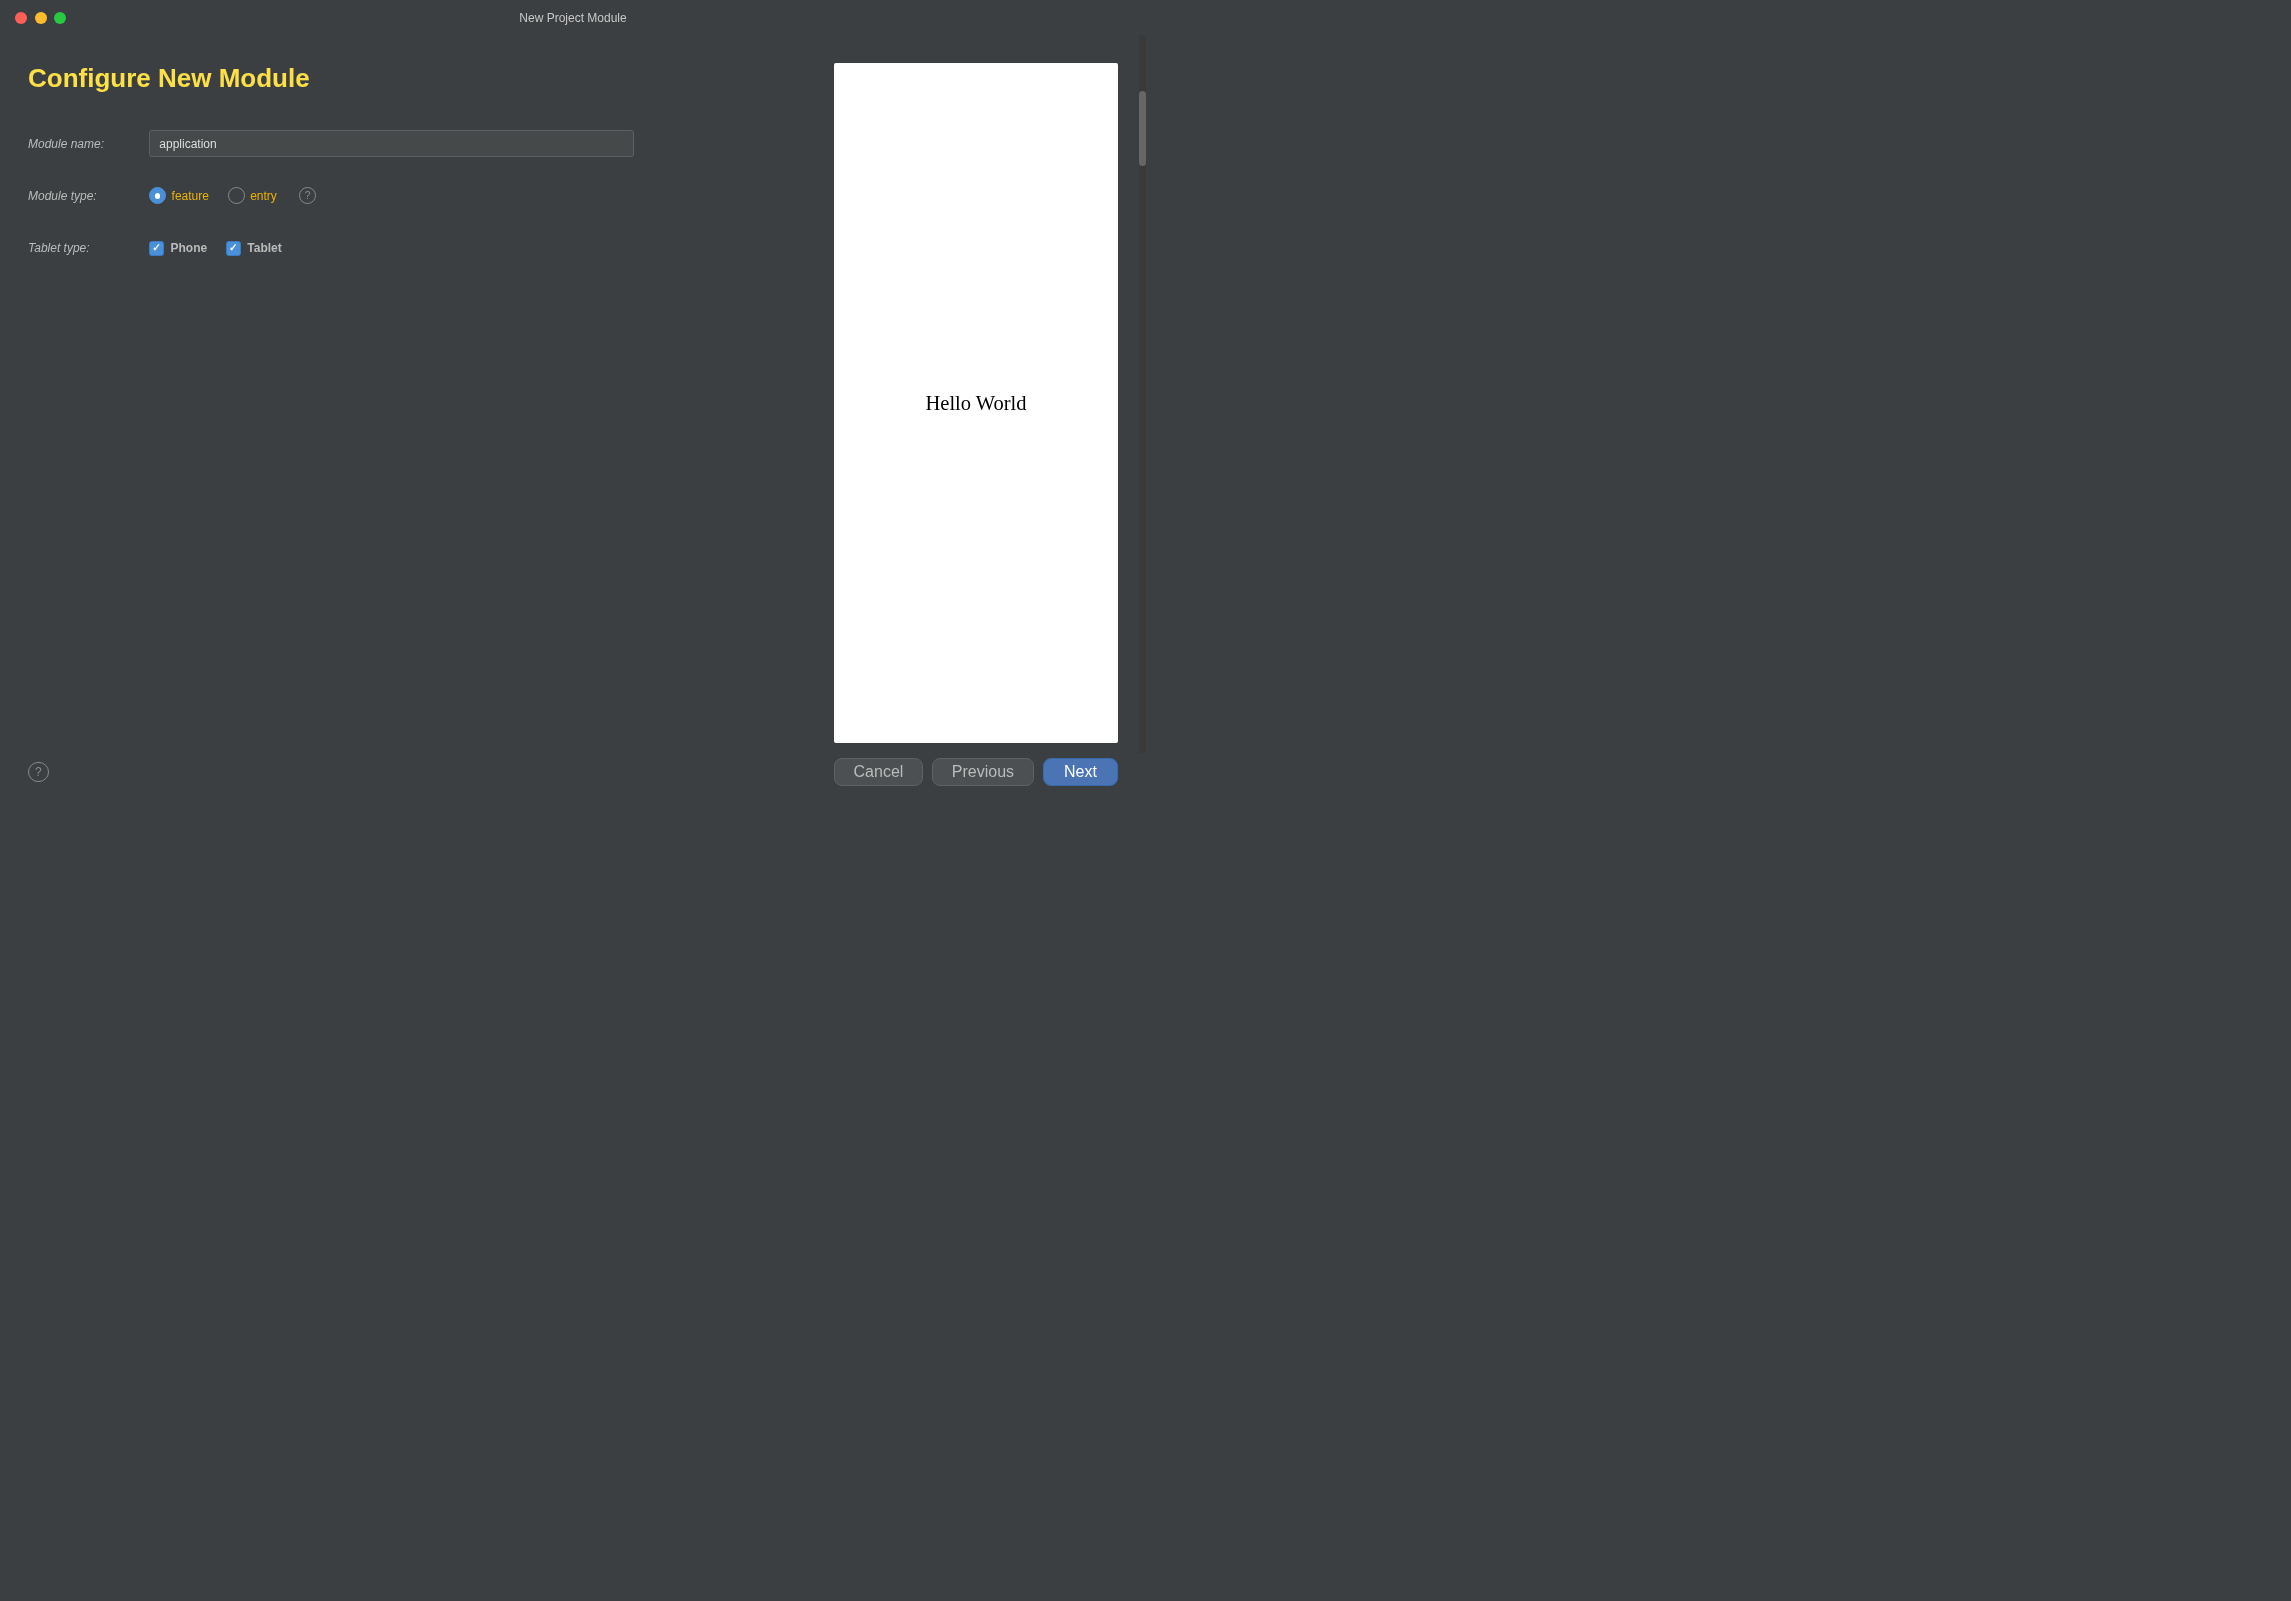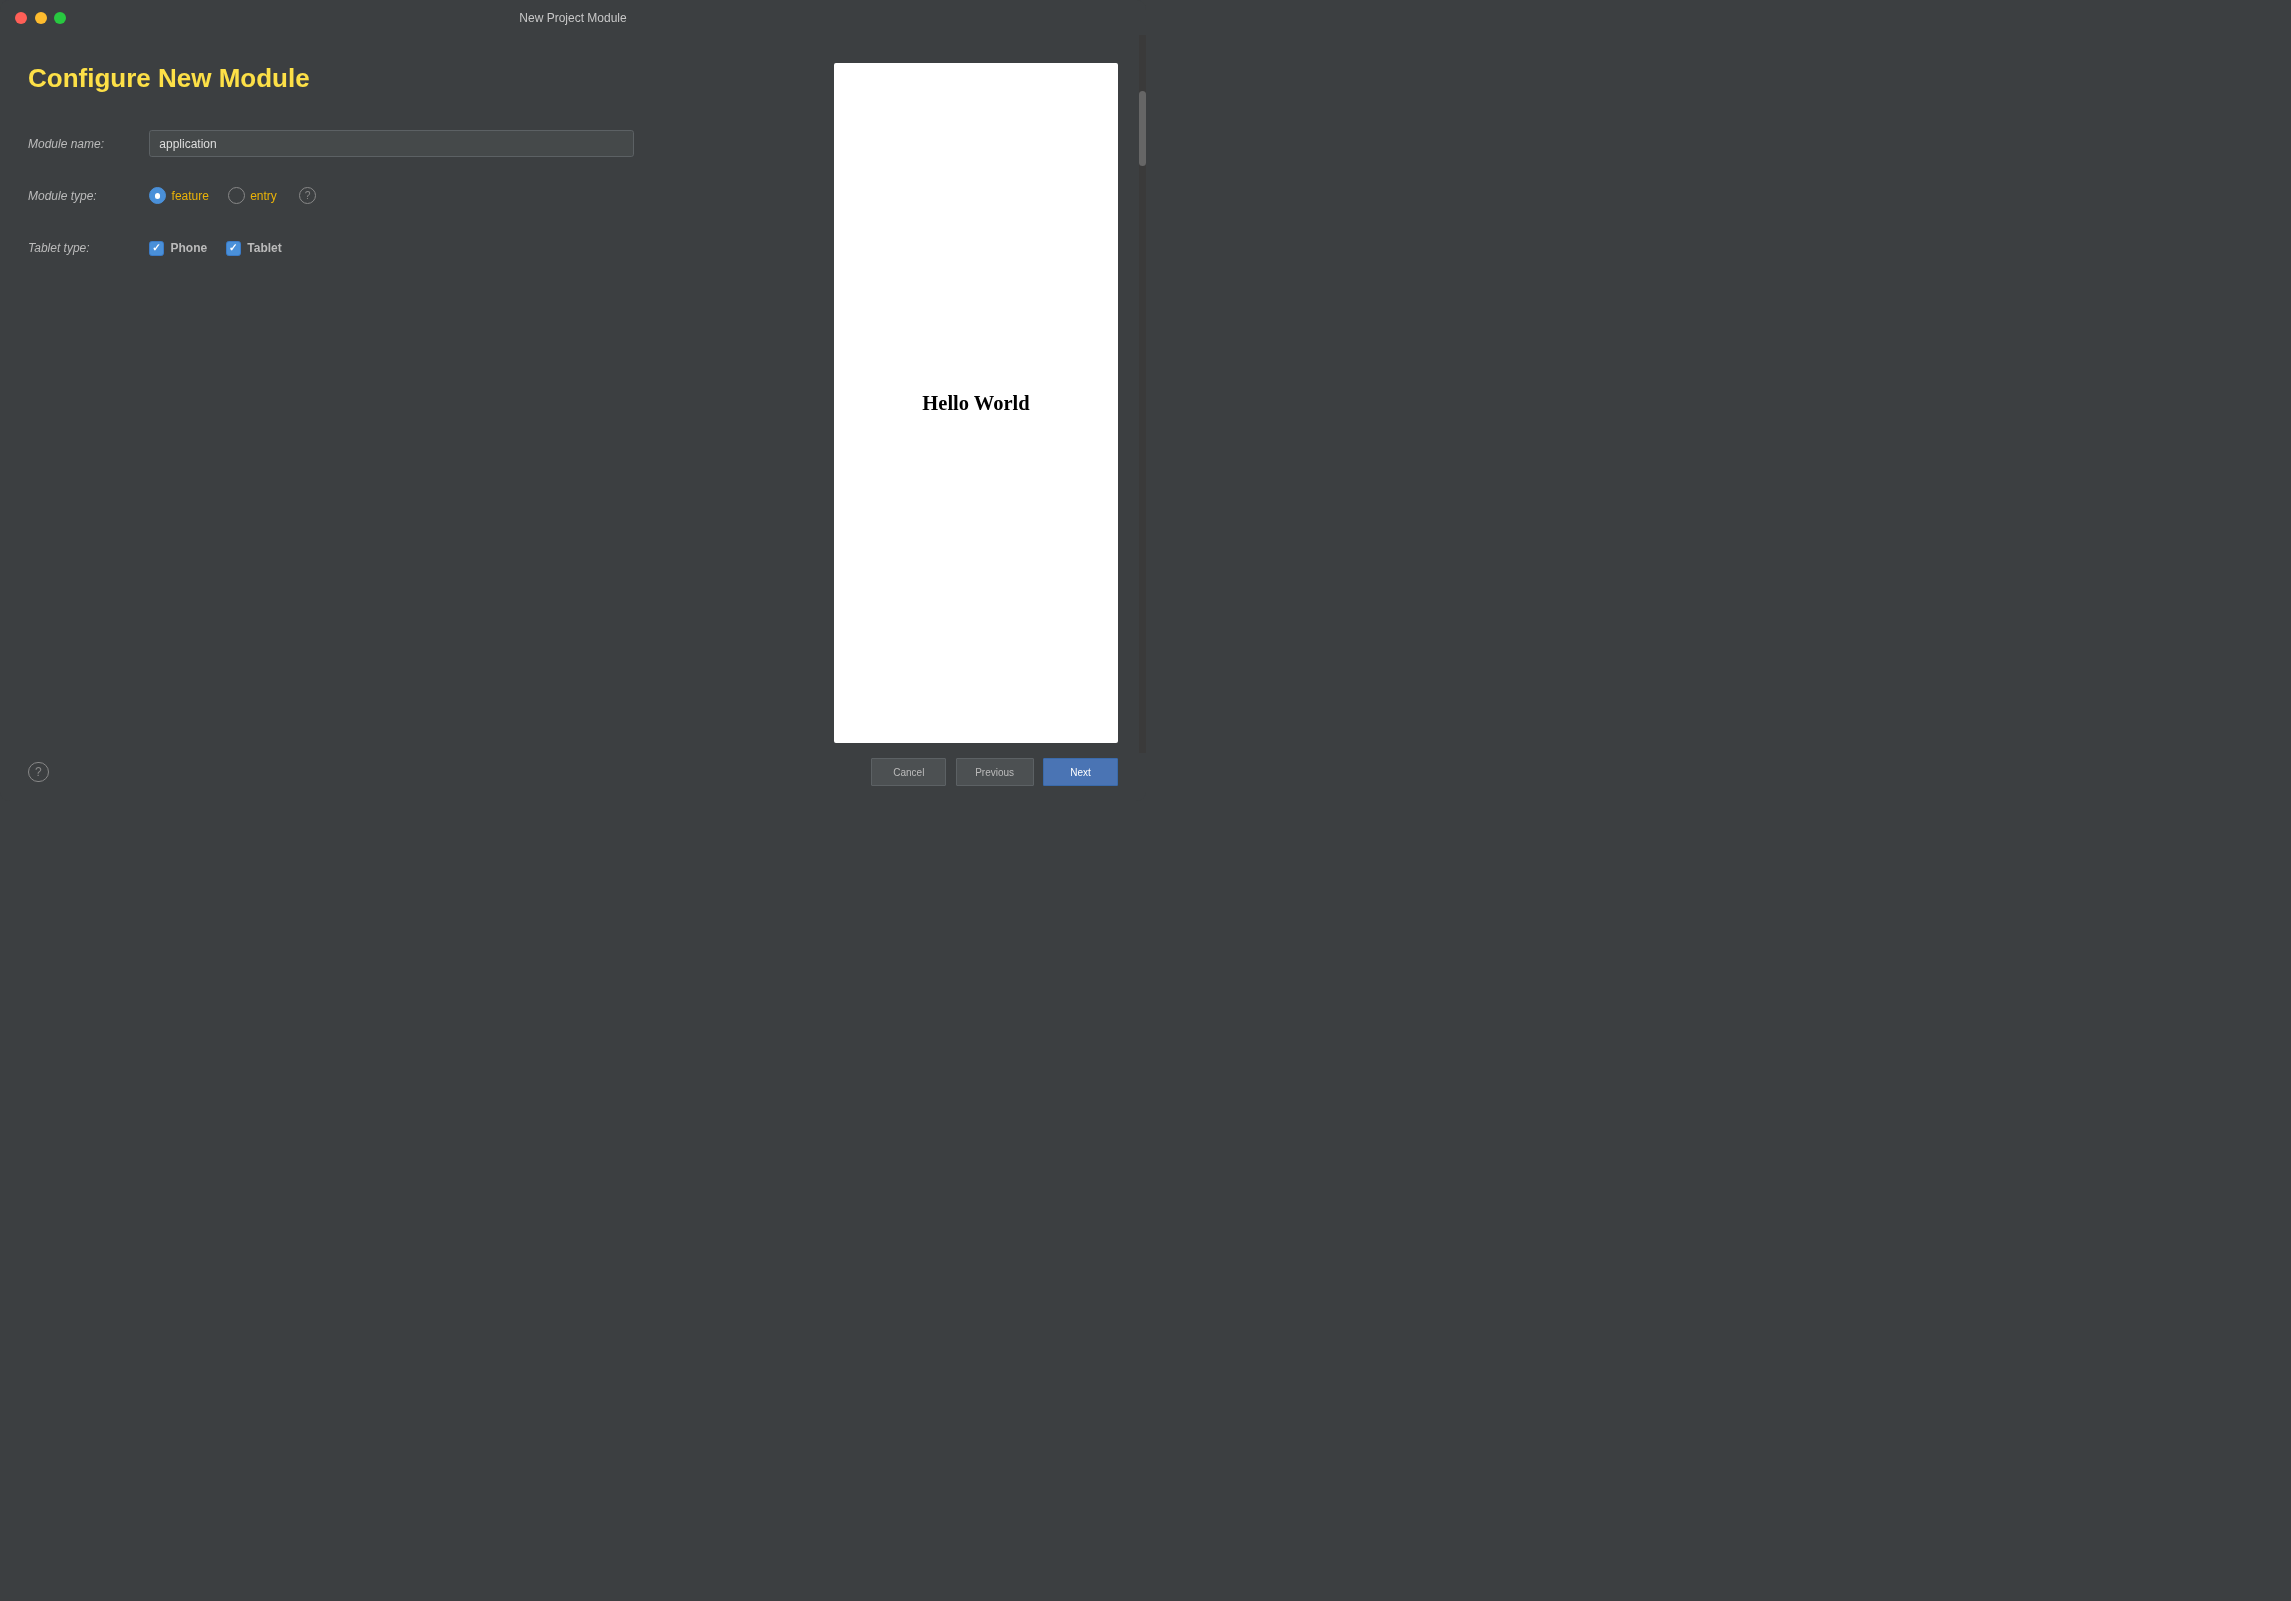--- a/index.html
+++ b/index.html
@@ -246,21 +246,21 @@
       display: flex;
       align-items: center;
       justify-content: center;
       border-radius: 1.9px;
       margin-bottom: 0;
     }
 
     .preview-text {
       color: #000;
       font-size: 20.5px;
-      font-weight: 700;
+      font-weight: 400;
       font-family: Georgia, serif;
     }
 
     
     .footer {
       height: 58px;
       display: flex;
       align-items: center;
       justify-content: space-between;
       padding: 0 28px;
@@ -287,22 +287,22 @@
 
     .footer-right {
       display: flex;
       align-items: center;
       gap: 9.3px;
     }
 
     .btn {
       height: 28px;
       padding: 0 18.6px;
-      border-radius: 1px;
-      font-size: 10px;
+      border-radius: 8px;
+      font-size: 16px;
       cursor: pointer;
       border: 0.9px solid #5c6164;
       background: #4c5052;
       color: #bbb;
       display: flex;
       align-items: center;
       justify-content: center;
       min-width: 75px;
     }
 

